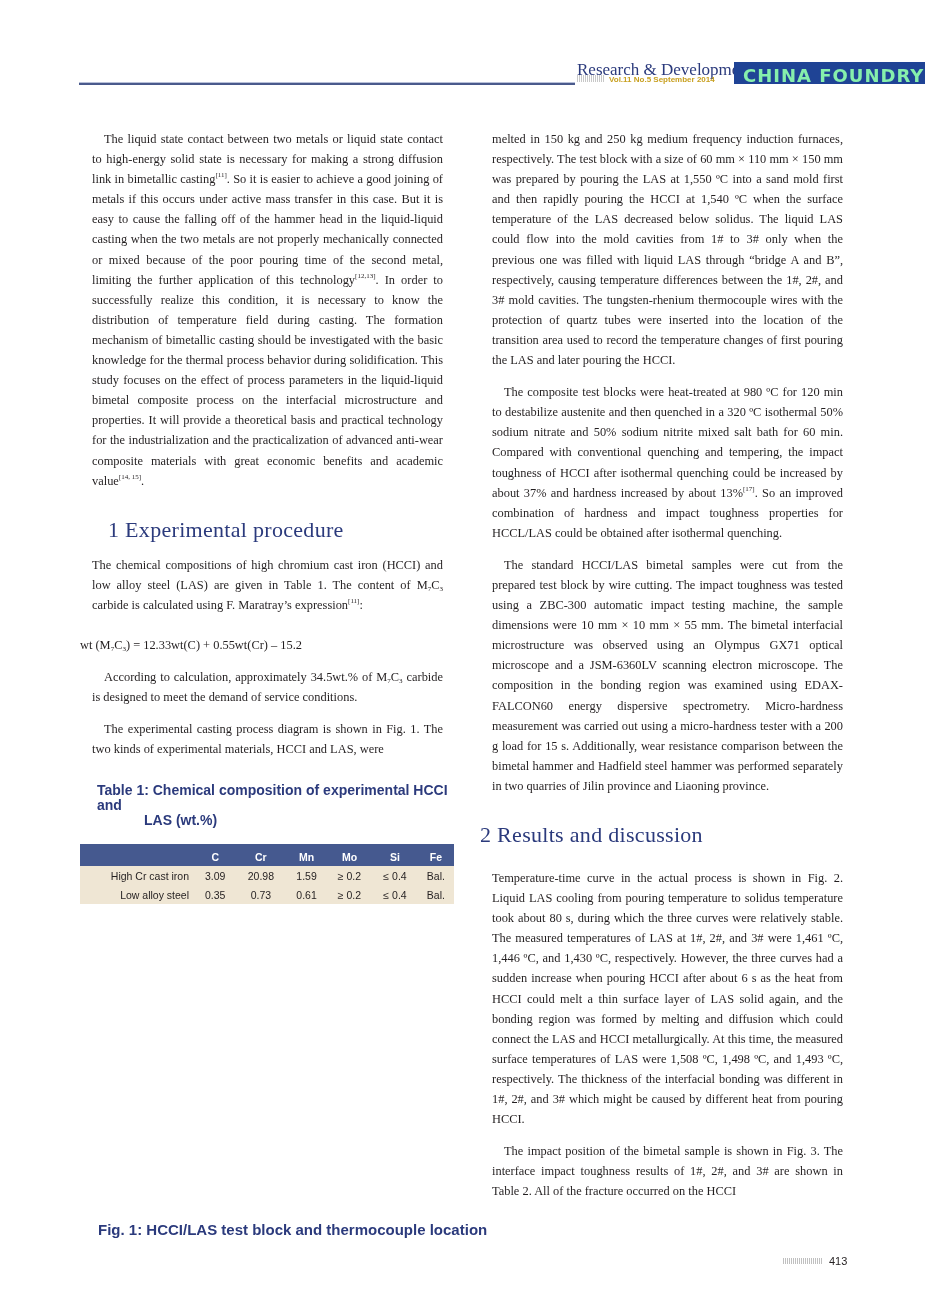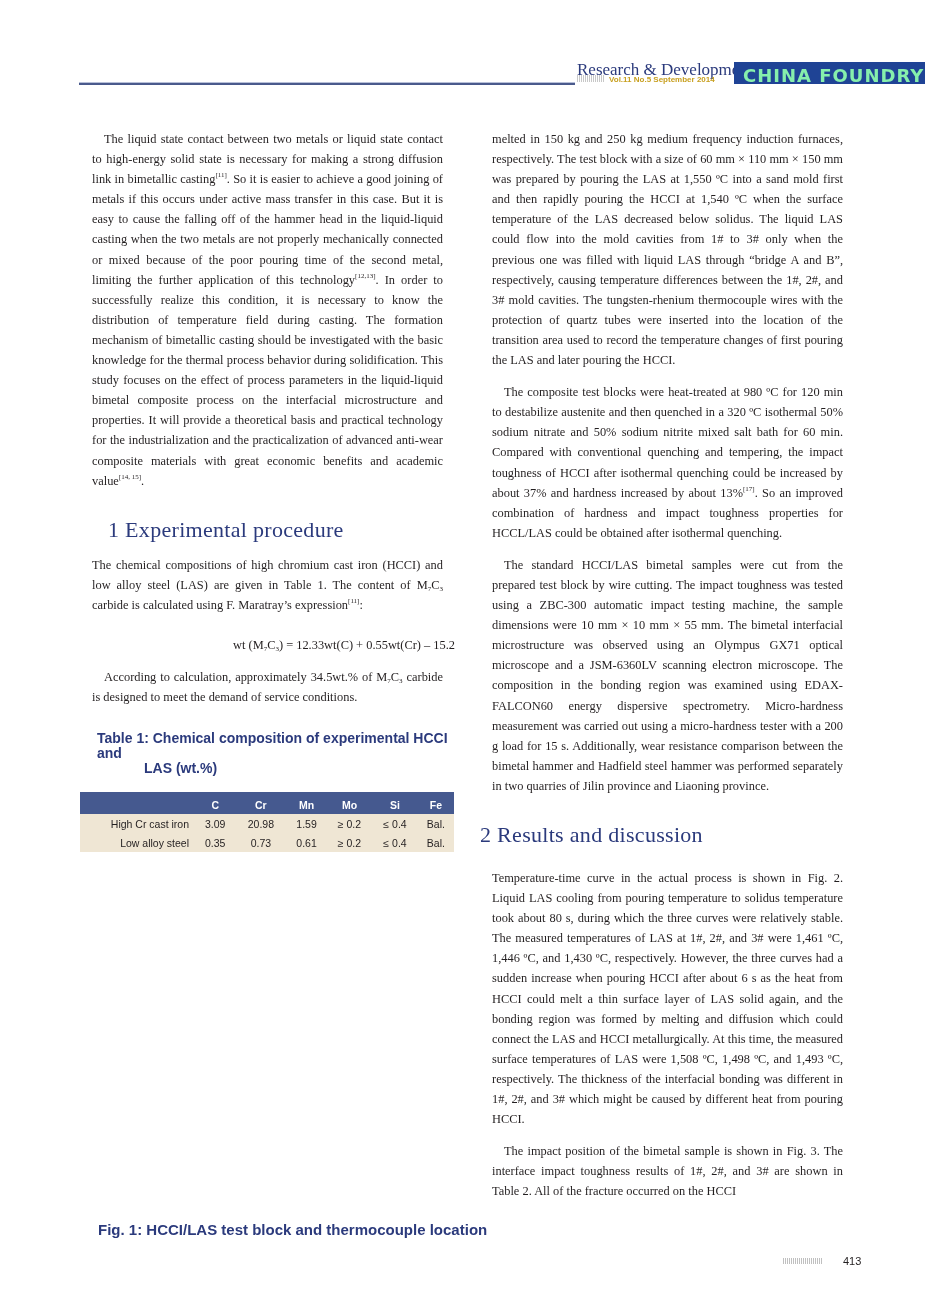--- a/index.html
+++ b/index.html
@@ -18,36 +18,36 @@
   
   .col { position: absolute; top: 117px; width: 375px; }
   .col-left { left: 80px; }
   .col-right { left: 480px; }
   .p { font-size: 12.4px; line-height: 20.1px; text-align: justify; margin: 12px; }
   .indent { text-indent: 12px; }
   sup { font-size: 7px; line-height: 0; vertical-align: 6px; }
   sub { font-size: 7px; line-height: 0; vertical-align: -2px; }
 
   .section-heading { font-family: "Liberation Serif", serif; font-size: 22px; color: #2b3a7c; margin: 0; font-weight: normal; letter-spacing: 0.3px; }
-  .equation { text-align: right; font-size: 12.4px; line-height: 20px; margin: 20px 0 6px 0; }
+  .equation { text-align: left; font-size: 12.4px; line-height: 20px; margin: 20px 0 6px 0; }
 
   
   .table-caption { font-family: "Liberation Sans", sans-serif; font-weight: bold; font-size: 14px; color: #2b3a7c; line-height: 15px; margin: 0; padding-left: 17px; }
   .table-caption .line2 { display: block; padding-left: 47px; }
   table.comp { border-collapse: collapse; width: 374px; font-family: "Liberation Sans", sans-serif; font-size: 10.5px; }
   table.comp thead tr { background: #45598f; color: #ffffff; height: 22px; }
   table.comp thead th { font-weight: bold; font-size: 10.5px; padding-top: 4px; }
   table.comp tbody tr { background: #efe6d4; height: 19px; }
   table.comp td { text-align: center; color: #231f20; }
   table.comp td.rowlabel { text-align: right; padding-right: 6px; width: 108px; margin-left: 32px; }
 
   .fig-caption { position: absolute; left: 98px; top: 1221px; font-family: "Liberation Sans", sans-serif; font-weight: bold; font-size: 15px; color: #2b3a7c; white-space: nowrap; }
   .figure-area { position: absolute; left: 80px; top: 870px; width: 375px; height: 340px; }
 
-  .footer { position: absolute; left: 783px; top: 1255px; display: flex; align-items: center; gap: 20px; }
+  .footer { position: absolute; left: 783px; top: 1255px; display: flex; align-items: center; gap: 6px; }
   .footer .bar-pattern { width: 40px; height: 6px; background: repeating-linear-gradient(90deg, #c0c0c0 0 1px, #ffffff 1px 2px); }
   .page-number { font-family: "Liberation Sans", sans-serif; font-size: 11px; color: #231f20; }
 </style>
 </head>
 <body>
 
 <div class="header-rule-light"></div>
 <div class="header-rule"></div>
 <div class="header-section">Research &amp; Development</div>
 <div class="header-volume-row">
@@ -62,20 +62,21 @@
   <p class="p indent"><span>The liquid state contact between two metals or liquid state contact to high-energy solid state is necessary for making a strong diffusion link in bimetallic casting</span><sup>[11]</sup><span>. So it is easier to achieve a good joining of metals if this occurs under active mass transfer in this case. But it is easy to cause the falling off of the hammer head in the liquid-liquid casting when the two metals are not properly mechanically connected or mixed because of the poor pouring time of the second metal, limiting the further application of this technology</span><sup>[12,13]</sup><span>. In order to successfully realize this condition, it is necessary to know the distribution of temperature field during casting. The formation mechanism of bimetallic casting should be investigated with the basic knowledge for the thermal process behavior during solidification. This study focuses on the effect of process parameters in the liquid-liquid bimetal composite process on the interfacial microstructure and properties. It will provide a theoretical basis and practical technology for the industrialization and the practicalization of advanced anti-wear composite materials with great economic benefits and academic value</span><sup>[14, 15]</sup><span>.</span></p>
 
   <h2 class="section-heading" style="margin-top:26px; margin-bottom:6px;margin-left:28px;">1  Experimental procedure</h2>
 
   <p class="p"><span>The chemical compositions of high chromium cast iron (HCCI) and low alloy steel (LAS) are given in Table 1. The content of M</span><sub>7</sub><span>C</span><sub>3</sub><span> carbide is calculated using F. Maratray’s expression</span><sup>[11]</sup><span>:</span></p>
 
   <div class="equation"><span>wt (M</span><sub>7</sub><span>C</span><sub>3</sub><span>) = 12.33wt(C) + 0.55wt(Cr) – 15.2</span></div>
 
   <p class="p indent"><span>According to calculation, approximately 34.5wt.% of M</span><sub>7</sub><span>C</span><sub>3</sub><span> carbide is designed to meet the demand of service conditions.</span></p>
 
+  <p class="p indent">The experimental casting process diagram is shown in Fig. 1. The two kinds of experimental materials, HCCI and LAS, were</p>
 
   <div style="margin-top:24px;">
     <p class="table-caption"><span>Table 1: Chemical composition of experimental HCCI and</span><span class="line2">LAS (wt.%)</span></p>
     <table class="comp" style="margin-top:16px;">
       <thead>
         <tr>
           <th></th>
           <th>C</th>
           <th>Cr</th>
           <th>Mn</th>

